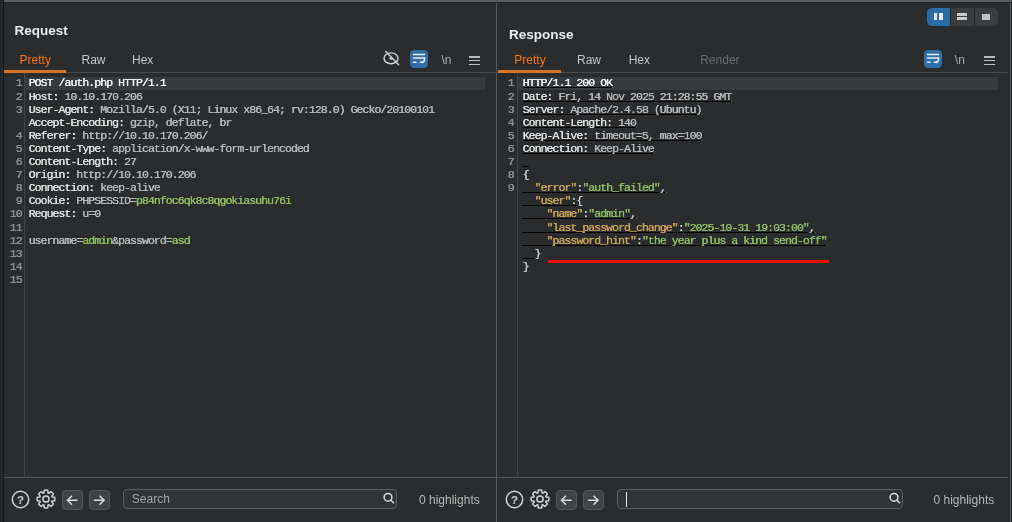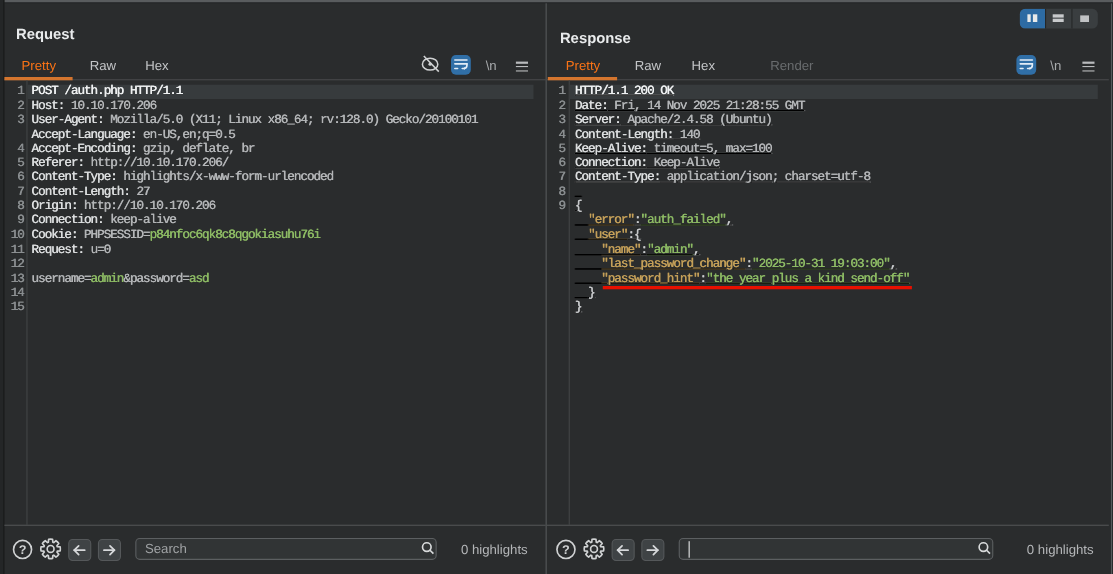--- a/index.html
+++ b/index.html
@@ -88,24 +88,23 @@
     <div class="row">11</div>
     <div class="row">12</div>
     <div class="row">13</div>
     <div class="row">14</div>
     <div class="row">15</div>
 </div>
 <div class="abs mono" style="left:28.5px;top:76.4px;">
 <div class="row white">POST /auth.php HTTP/1.1</div>
 <div class="row"><span class="nm">Host:</span><span class="vl"> 10.10.170.206</span></div>
 <div class="row"><span class="nm">User-Agent:</span><span class="vl"> Mozilla/5.0 (X11; Linux x86_64; rv:128.0) Gecko/20100101</span></div>
-<div class="row"><span class="nm">Accept-Language:</span><span class="vl"> en-US,en;q=0.5</span></div>
 <div class="row"><span class="nm">Accept-Encoding:</span><span class="vl"> gzip, deflate, br</span></div>
 <div class="row"><span class="nm">Referer:</span><span class="vl"> http://10.10.170.206/</span></div>
-<div class="row"><span class="nm">Content-Type:</span><span class="vl"> highlights/x-www-form-urlencoded</span></div>
+<div class="row"><span class="nm">Content-Type:</span><span class="vl"> application/x-www-form-urlencoded</span></div>
 <div class="row"><span class="nm">Content-Length:</span><span class="vl"> 27</span></div>
 <div class="row"><span class="nm">Origin:</span><span class="vl"> http://10.10.170.206</span></div>
 <div class="row"><span class="nm">Connection:</span><span class="vl"> keep-alive</span></div>
 <div class="row"><span class="nm">Cookie:</span><span class="vl"> PHPSESSID=</span><span class="grn">p84nfoc6qk8c8qgokiasuhu76i</span></div>
 <div class="row"><span class="nm">Request:</span><span class="vl"> u=0</span></div>
 <div class="row"> </div>
 <div class="row"><span class="vl">username=</span><span class="grn">admin</span><span class="vl">&amp;password=</span><span class="grn">asd</span></div>
 </div>
 
 <div class="abs botborder" style="left:4px;width:491.7px;"></div>
@@ -190,21 +189,20 @@
     <div class="row">8</div>
     <div class="row">9</div>
 </div>
 <div class="abs mono" style="left:522.5px;top:76.4px;text-decoration:underline;">
 <div class="row white">HTTP/1.1 200 OK</div>
 <div class="row"><span class="nm">Date:</span><span class="vl"> Fri, 14 Nov 2025 21:28:55 GMT</span></div>
 <div class="row"><span class="nm">Server:</span><span class="vl"> Apache/2.4.58 (Ubuntu)</span></div>
 <div class="row"><span class="nm">Content-Length:</span><span class="vl"> 140</span></div>
 <div class="row"><span class="nm">Keep-Alive:</span><span class="vl"> timeout=5, max=100</span></div>
 <div class="row"><span class="nm">Connection:</span><span class="vl"> Keep-Alive</span></div>
-<div class="row"><span class="nm">Content-Type:</span><span class="vl"> application/json; charset=utf-8</span></div>
 <div class="row"> </div>
 <div class="row pun">{</div>
 <div class="row">  <span class="key">"error"</span><span class="pun">:</span><span class="grn">"auth_failed"</span><span class="pun">,</span></div>
 <div class="row">  <span class="key">"user"</span><span class="pun">:{</span></div>
 <div class="row">    <span class="key">"name"</span><span class="pun">:</span><span class="grn">"admin"</span><span class="pun">,</span></div>
 <div class="row">    <span class="key">"last_password_change"</span><span class="pun">:</span><span class="grn">"2025-10-31 19:03:00"</span><span class="pun">,</span></div>
 <div class="row">    <span class="key">"password_hint"</span><span class="pun">:</span><span class="grn">"the year plus a kind send-off"</span></div>
 <div class="row">  <span class="pun">}</span></div>
 <div class="row pun">}</div>
 </div>

